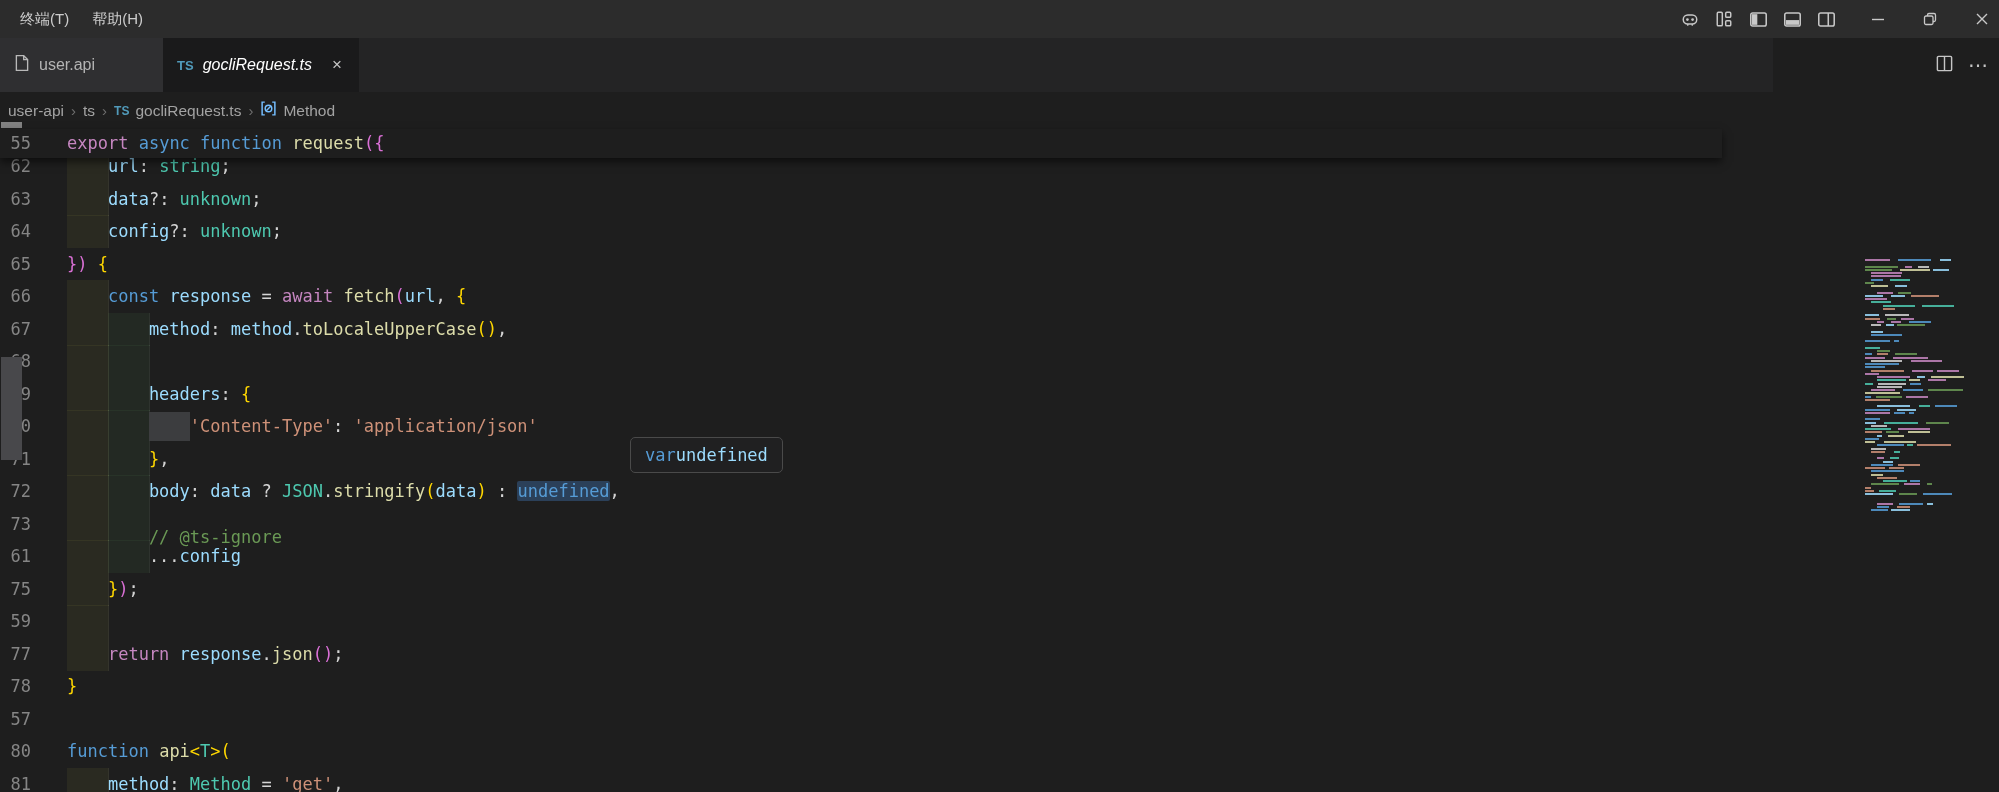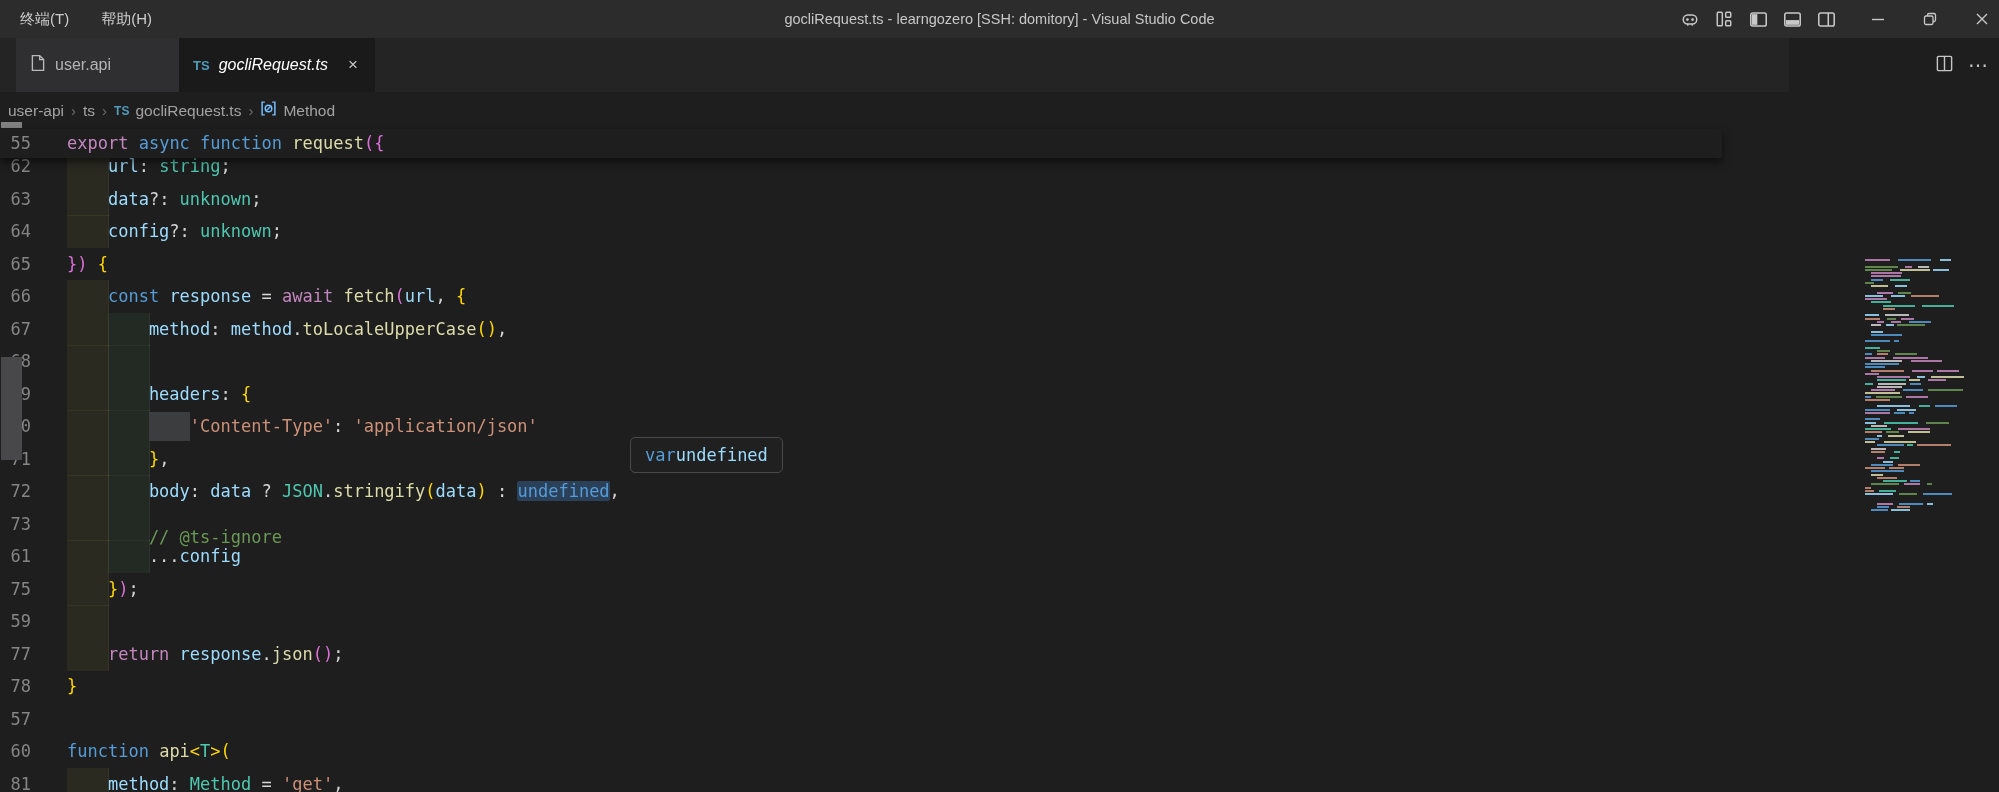--- a/index.html
+++ b/index.html
@@ -3,30 +3,30 @@
 <meta charset="utf-8">
 <style>
   html,body{margin:0;padding:0;background:#1e1e1e;}
   body{width:1999px;height:792px;overflow:hidden;position:relative;
        font-family:"Liberation Sans",sans-serif;-webkit-font-smoothing:antialiased;}
   .mono{font-family:"DejaVu Sans Mono",monospace;}
 
   
   .titlebar{position:absolute;left:0;top:0;width:1999px;height:38px;background:#2c2c2c;
             display:flex;align-items:center;color:#cccccc;font-size:15px;}
-  .menus{display:flex;gap:12px;padding-left:10px;z-index:2;}
+  .menus{display:flex;gap:3px;padding-left:10px;z-index:2;}
   .menu-item{padding:4px 10px;border-radius:4px;cursor:default;}
   .win-title{position:absolute;left:0;right:0;text-align:center;font-size:14.5px;color:#c8c8c8;}
   .tb-icons{position:absolute;right:0;top:0;height:38px;display:flex;align-items:center;z-index:2;}
   .tb-btn{width:34px;height:38px;display:flex;align-items:center;justify-content:center;}
   .tb-btn svg{display:block;}
   .tb-gap{width:18px;}
 
   
-  .tabbar{position:absolute;left:0;top:38px;width:1773px;height:54px;background:#242425;display:flex;padding-left:16px;}
+  .tabbar{position:absolute;left:0;top:38px;width:1773px;height:54px;background:#242425;display:flex;}
   .tab{height:54px;display:flex;align-items:center;padding:0 14px;font-size:16px;gap:9px;}
   .tab-inactive{width:163px;box-sizing:border-box;background:#2f2f31;color:#b4b4b4;}
   .tab-active{background:#1a1a1b;color:#ffffff;}
   .tab-active .tab-label{font-style:italic;}
   .tab-close{color:#c5c5c5;font-size:17px;margin-left:8px;padding:0 3px;}
   .ts-badge{color:#519aba;font-weight:bold;font-size:13px;font-family:"Liberation Sans",sans-serif;}
   .editor-actions{position:absolute;right:10px;top:38px;height:54px;display:flex;align-items:center;gap:14px;color:#c5c5c5;}
   .ellipsis{font-size:20px;letter-spacing:1px;color:#c5c5c5;}
 
   
@@ -67,21 +67,20 @@
              padding:0 14px;font-size:17px;z-index:9;box-sizing:border-box;}
 </style>
 </head>
 <body>
 
 <div class="titlebar">
   <div class="menus">
     <div class="menu-item">终端(T)</div>
     <div class="menu-item">帮助(H)</div>
   </div>
-  <div class="win-title">gocliRequest.ts - learngozero [SSH: domitory] - Visual Studio Code</div>
   <div class="tb-icons">
     <div class="tb-btn">
       <svg width="18" height="18" viewBox="0 0 16 16">
           <rect x="2" y="4.5" width="12" height="8" rx="4" fill="none" stroke="#c8c8c8" stroke-width="1.3"></rect>
           <circle cx="5.7" cy="8.5" r="1.2" fill="#c8c8c8"></circle>
           <circle cx="10.3" cy="8.5" r="1.2" fill="#c8c8c8"></circle>
           <path d="M6 12.5 L6 14 M10 12.5 L10 14" stroke="#c8c8c8" stroke-width="1.2"></path>
         </svg>
     </div>
     <div class="tb-btn">
@@ -193,21 +192,21 @@
       <div class="code-line" style="top: 281px;"><span class="ln">70</span><span class="lc"><span class="band b0" style="left: calc(0ch);"></span><span class="band b1" style="left: calc(4ch);"></span><span class="selbox" style="left: calc(8ch);"></span><span class="toks" style="left: calc(12ch);"><span class="c-str">'Content-Type'</span><span class="c-pun">: </span><span class="c-str">'application/json'</span></span></span></div>
       <div class="code-line" style="top: 313.5px;"><span class="ln">71</span><span class="lc"><span class="band b0" style="left: calc(0ch);"></span><span class="band b1" style="left: calc(4ch);"></span><span class="toks" style="left: calc(8ch);"><span class="c-b1">}</span><span class="c-pun">,</span></span></span></div>
       <div class="code-line" style="top: 346px;"><span class="ln">72</span><span class="lc"><span class="band b0" style="left: calc(0ch);"></span><span class="band b1" style="left: calc(4ch);"></span><span class="toks" style="left: calc(8ch);"><span class="c-var">body</span><span class="c-pun">: </span><span class="c-var">data</span><span class="c-pun"> ? </span><span class="c-type">JSON</span><span class="c-pun">.</span><span class="c-fn">stringify</span><span class="c-b1">(</span><span class="c-var">data</span><span class="c-b1">)</span><span class="c-pun"> : </span><span class="c-kw c-hl">undefined</span><span class="c-pun">,</span></span></span></div>
       <div class="code-line" style="top: 378.5px;"><span class="ln">73</span><span class="lc"><span class="band b0" style="left: calc(0ch);"></span><span class="band b1" style="left: calc(4ch);"></span><span class="toks" style="left: calc(8ch); margin-top: 13px;"><span class="c-com">// @ts-ignore</span></span></span></div>
       <div class="code-line" style="top: 411px;"><span class="ln">61</span><span class="lc"><span class="band b0" style="left: calc(0ch);"></span><span class="band b1" style="left: calc(4ch);"></span><span class="toks" style="left: calc(8ch);"><span class="c-pun">...</span><span class="c-var">config</span></span></span></div>
       <div class="code-line" style="top: 443.5px;"><span class="ln">75</span><span class="lc"><span class="band b0" style="left: calc(0ch);"></span><span class="toks" style="left: calc(4ch);"><span class="c-b1">}</span><span class="c-b2">)</span><span class="c-pun">;</span></span></span></div>
       <div class="code-line" style="top: 476px;"><span class="ln">59</span><span class="lc"><span class="band b0" style="left: calc(0ch);"></span><span class="toks" style="left: calc(4ch);"></span></span></div>
       <div class="code-line" style="top: 508.5px;"><span class="ln">77</span><span class="lc"><span class="band b0" style="left: calc(0ch);"></span><span class="toks" style="left: calc(4ch);"><span class="c-ctrl">return</span><span class="c-pun"> </span><span class="c-var">response</span><span class="c-pun">.</span><span class="c-fn">json</span><span class="c-b2">()</span><span class="c-pun">;</span></span></span></div>
       <div class="code-line" style="top: 541px;"><span class="ln">78</span><span class="lc"><span class="toks" style="left: calc(0ch);"><span class="c-b1">}</span></span></span></div>
       <div class="code-line" style="top: 573.5px;"><span class="ln">57</span><span class="lc"><span class="toks" style="left: calc(0ch);"></span></span></div>
-      <div class="code-line" style="top: 606px;"><span class="ln">60</span><span class="lc"><span class="toks" style="left: calc(0ch);"><span class="c-kw">function</span><span class="c-pun"> </span><span class="c-fn">api</span><span class="c-b1">&lt;</span><span class="c-type">T</span><span class="c-b1">&gt;</span><span class="c-b1">(</span></span></span></div>
+      <div class="code-line" style="top: 606px;"><span class="ln">80</span><span class="lc"><span class="toks" style="left: calc(0ch);"><span class="c-kw">function</span><span class="c-pun"> </span><span class="c-fn">api</span><span class="c-b1">&lt;</span><span class="c-type">T</span><span class="c-b1">&gt;</span><span class="c-b1">(</span></span></span></div>
       <div class="code-line" style="top: 638.5px;"><span class="ln">81</span><span class="lc"><span class="band b0" style="left: calc(0ch);"></span><span class="toks" style="left: calc(4ch);"><span class="c-var">method</span><span class="c-pun">: </span><span class="c-type">Method</span><span class="c-pun"> = </span><span class="c-str">'get'</span><span class="c-pun">,</span></span></span></div>
     </div>
   <div class="sticky">
     <div id="sticky-line">
         <div class="code-line" style="height: 29px; line-height: 29px;"><span class="ln">55</span><span class="lc"><span class="toks" style="left: calc(0ch);"><span class="c-ctrl">export</span><span class="c-pun"> </span><span class="c-kw">async</span><span class="c-pun"> </span><span class="c-kw">function</span><span class="c-pun"> </span><span class="c-fn">request</span><span class="c-b2">({</span></span></span></div>
       </div>
   </div>
   <div class="minimap" id="minimap">
       <div class="mm-row" style="top: 1px; left: 5px;">
         <span class="mm-seg" style="left: 0px; width: 25.1656px; background: rgb(197, 134, 192);"></span>

